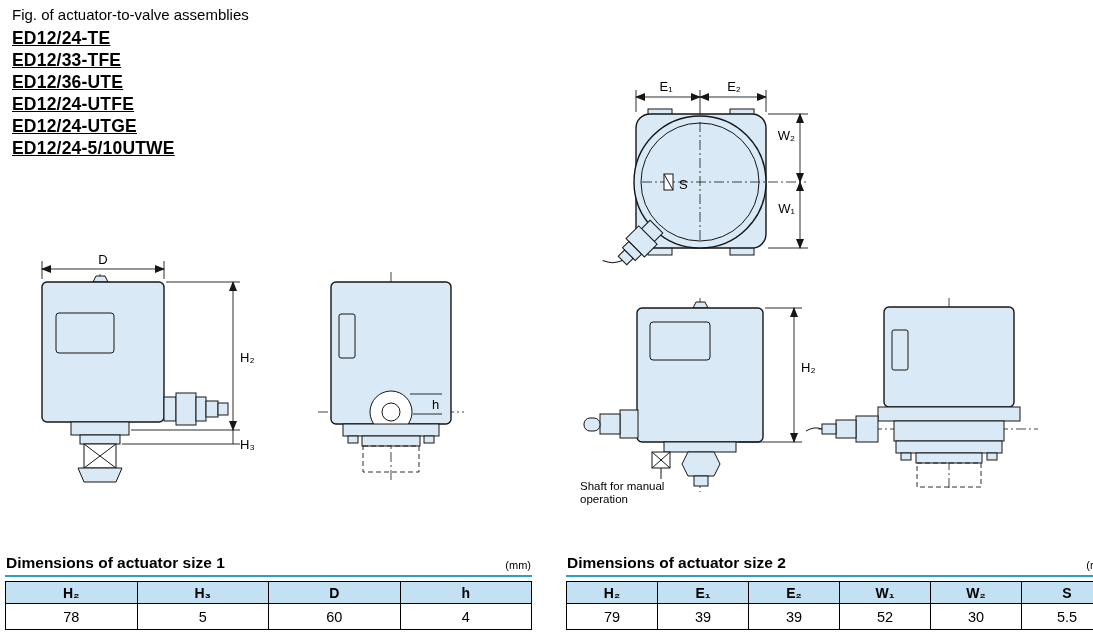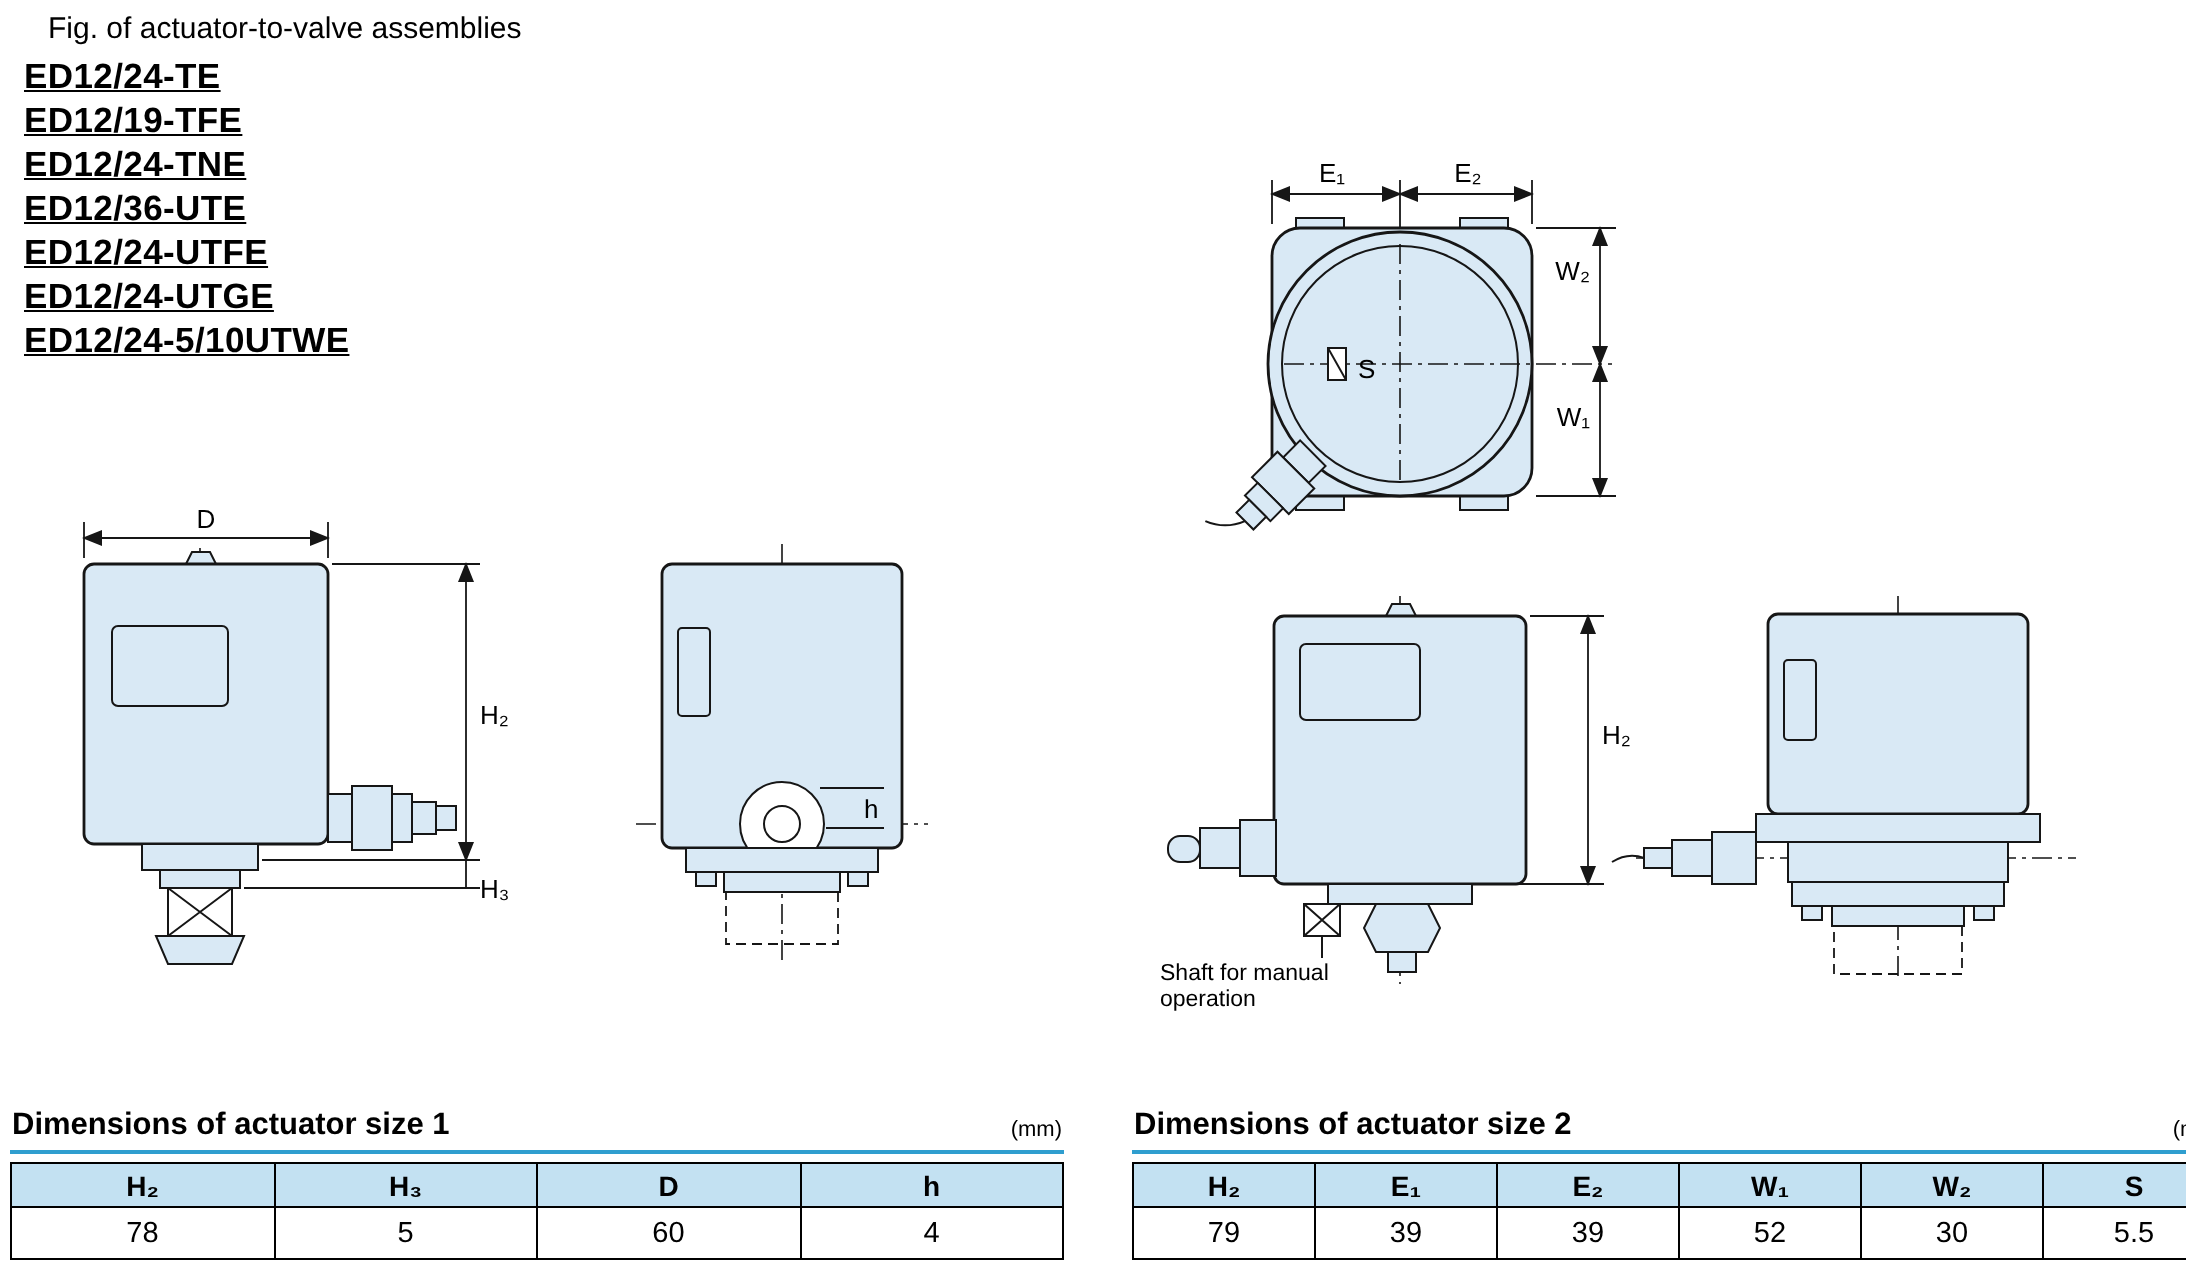--- a/index.html
+++ b/index.html
@@ -1,21 +1,21 @@
 <!DOCTYPE html>
 <html><head>
 <meta charset="utf-8">
 <style>
   html,body{margin:0;padding:0;}
   body{
     width:1093px;height:634px;position:relative;overflow:hidden;
     background:#ffffff;color:#000;
     font-family:"Liberation Sans","DejaVu Sans",sans-serif;
   }
-  .caption{position:absolute;left:24px;top:6px;font-size:15px;}
+  .caption{position:absolute;left:12px;top:6px;font-size:15px;}
   .models{position:absolute;left:12px;top:27px;font-weight:bold;font-size:17.5px;line-height:22px;letter-spacing:.2px;text-decoration:underline;}
   svg.drawings{position:absolute;left:0;top:0;}
 
   
   svg .body{fill:#d9e9f5;stroke:#161616;stroke-width:1.4;}
   svg .part{fill:#d9e9f5;stroke:#161616;stroke-width:1;}
   svg .white{fill:#ffffff;stroke:#161616;stroke-width:1;}
   svg .ln{fill:none;stroke:#161616;stroke-width:1;}
   svg .dim{fill:none;stroke:#161616;stroke-width:.9;}
   svg .cl{fill:none;stroke:#161616;stroke-width:.8;stroke-dasharray:10 3 2 3;}
@@ -36,22 +36,21 @@
   th{background:#c3e1f2;font-size:14px;font-weight:bold;padding:2px 0;height:17px;}
   td{font-size:14.5px;padding:3px 0;height:19px;text-align:center;}
 </style>
 </head>
 <body>
 
 <div class="caption">Fig. of actuator-to-valve assemblies</div>
 
 <div class="models">
   <div>ED12/24-TE</div>
-  <div>ED12/19-TFE</div>
-  <div>ED12/24-TNE</div>
+  <div>ED12/33-TFE</div>
   <div>ED12/36-UTE</div>
   <div>ED12/24-UTFE</div>
   <div>ED12/24-UTGE</div>
   <div>ED12/24-5/10UTWE</div>
 </div>
 
 <svg class="drawings" width="1093" height="545" viewBox="0 0 1093 545">
   <defs>
     <marker id="ae" markerWidth="10" markerHeight="8" refX="9" refY="4" orient="auto" markerUnits="userSpaceOnUse">
       <path d="M0,0 L10,4 L0,8 z" fill="#161616"></path>

